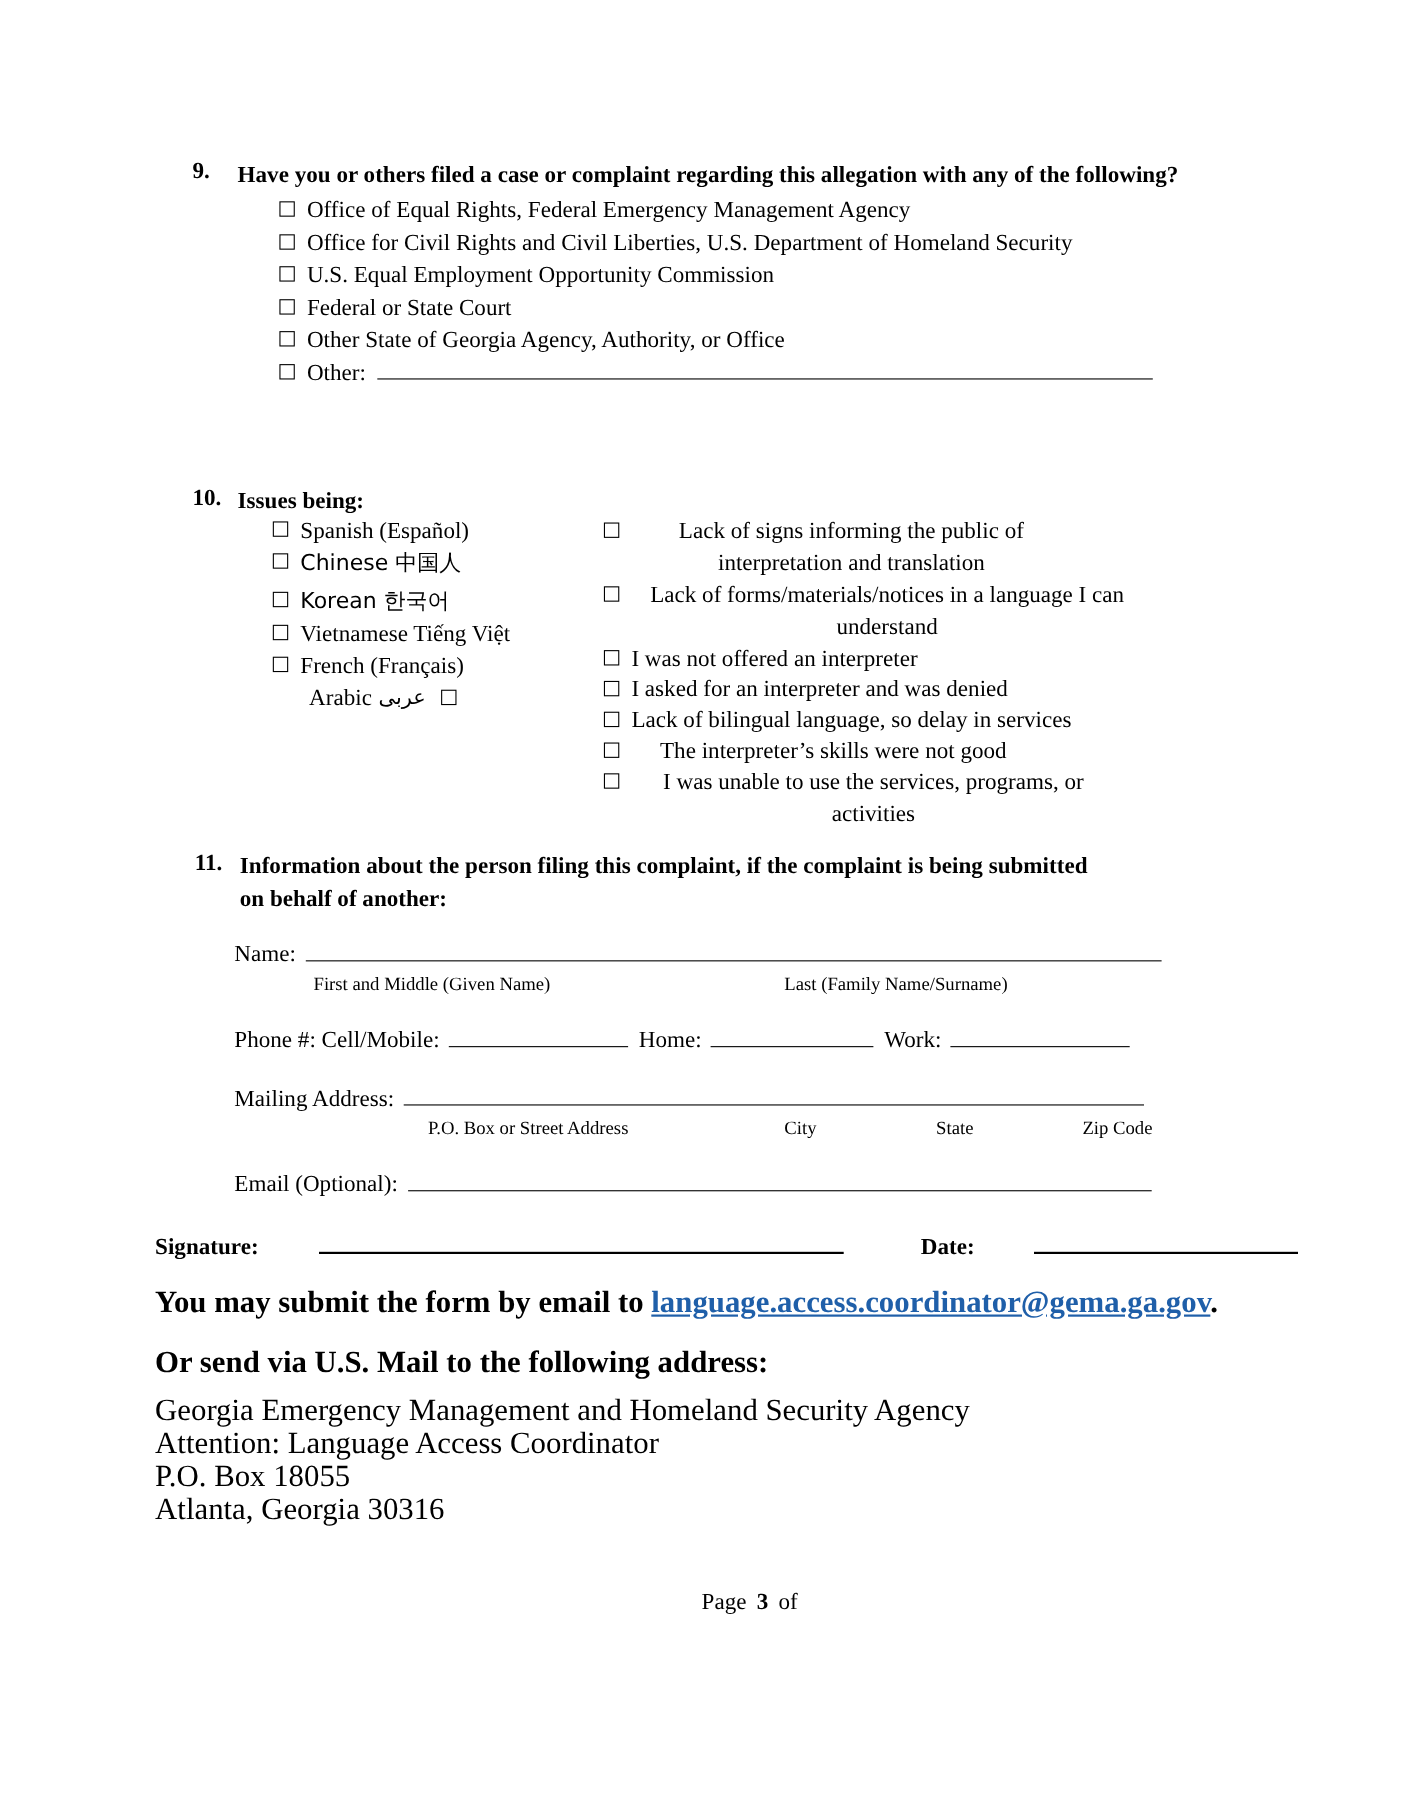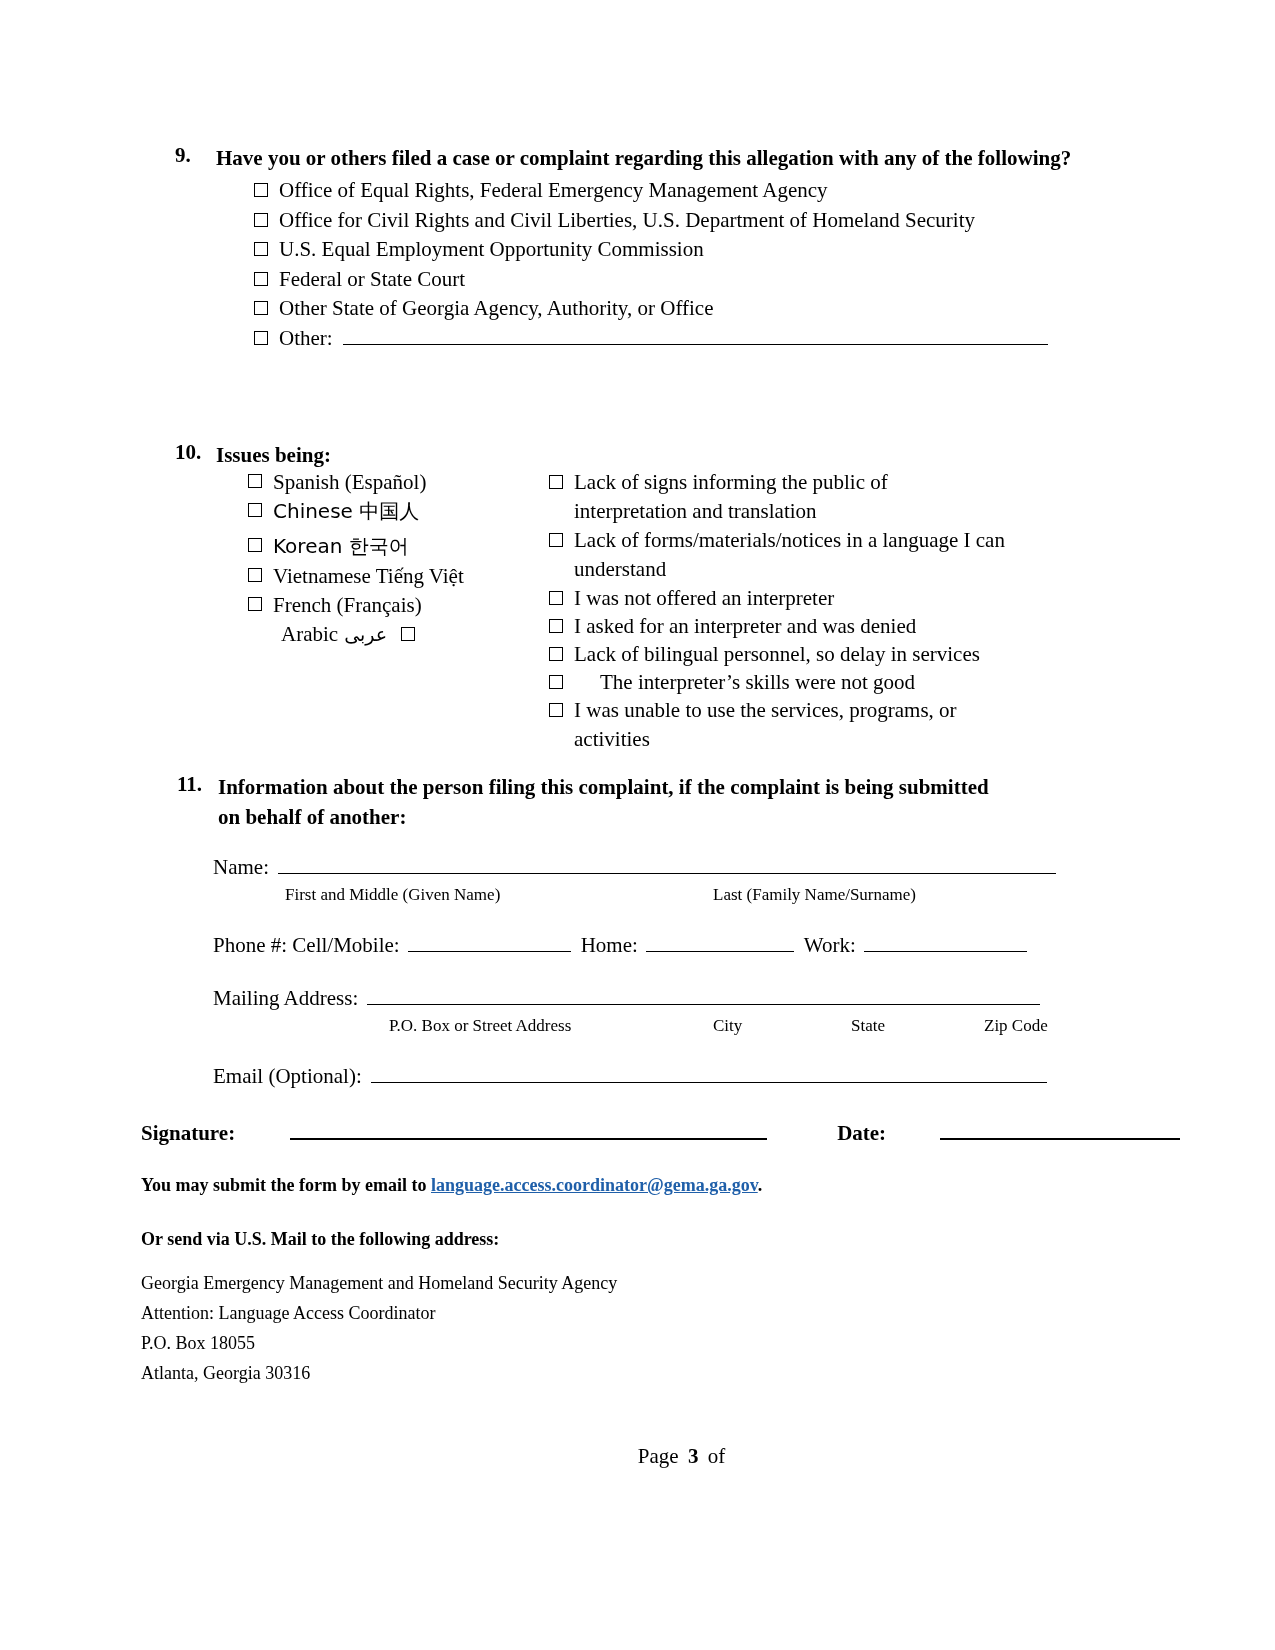--- a/index.html
+++ b/index.html
@@ -46,36 +46,36 @@
     display: inline-block;
     width: 14px;
     height: 14px;
     border: 1.6px solid #000;
     flex: 0 0 auto;
     margin-top: 7px;
     margin-right: 11px;
     box-sizing: border-box;
     background: #fff;
   }
-  .ckrow .lbl { display: block; }
+  .ckrow .lbl { display: block; text-align: center; }
 
   .rule {
     border-bottom: 1.6px solid #000;
     display: inline-block;
     vertical-align: baseline;
   }
 
   .small-cap {
     font-size: 17px;
     line-height: 20px;
   }
 
   .bold { font-weight: bold; }
 
-  .plain { font-size: 18px; line-height: 30px; }
+  .plain { font-size: 28px; line-height: 30px; }
 
   a.mail {
     color: #1F5FA9;
     text-decoration: underline;
     font-weight: bold;
   }
 
   
   .col-left { position: absolute; left: 248px; top: 468px; width: 300px; }
   .col-right { position: absolute; left: 549px; top: 468px; width: 510px; }
@@ -198,21 +198,21 @@
     <div class="ckrow" style="line-height:28px;">
       <span class="cbox"></span>
       <span class="lbl">I was not offered an interpreter</span>
     </div>
     <div class="ckrow" style="line-height:28px;">
       <span class="cbox"></span>
       <span class="lbl">I asked for an interpreter and was denied</span>
     </div>
     <div class="ckrow" style="line-height:28px;">
       <span class="cbox"></span>
-      <span class="lbl">Lack of bilingual personnel, so delay in services</span>
+      <span class="lbl">Lack of bilingual language, so delay in services</span>
     </div>
     <div class="ckrow" style="line-height:28px;gap:26px;">
       <span class="cbox"></span>
       <span class="lbl">The interpreter’s skills were not good</span>
     </div>
     <div class="ckrow" style="line-height:29px;">
       <span class="cbox"></span>
       <span class="lbl" style="max-width:440px;">I was unable to use the services, programs, or activities</span>
     </div>
   </div>

